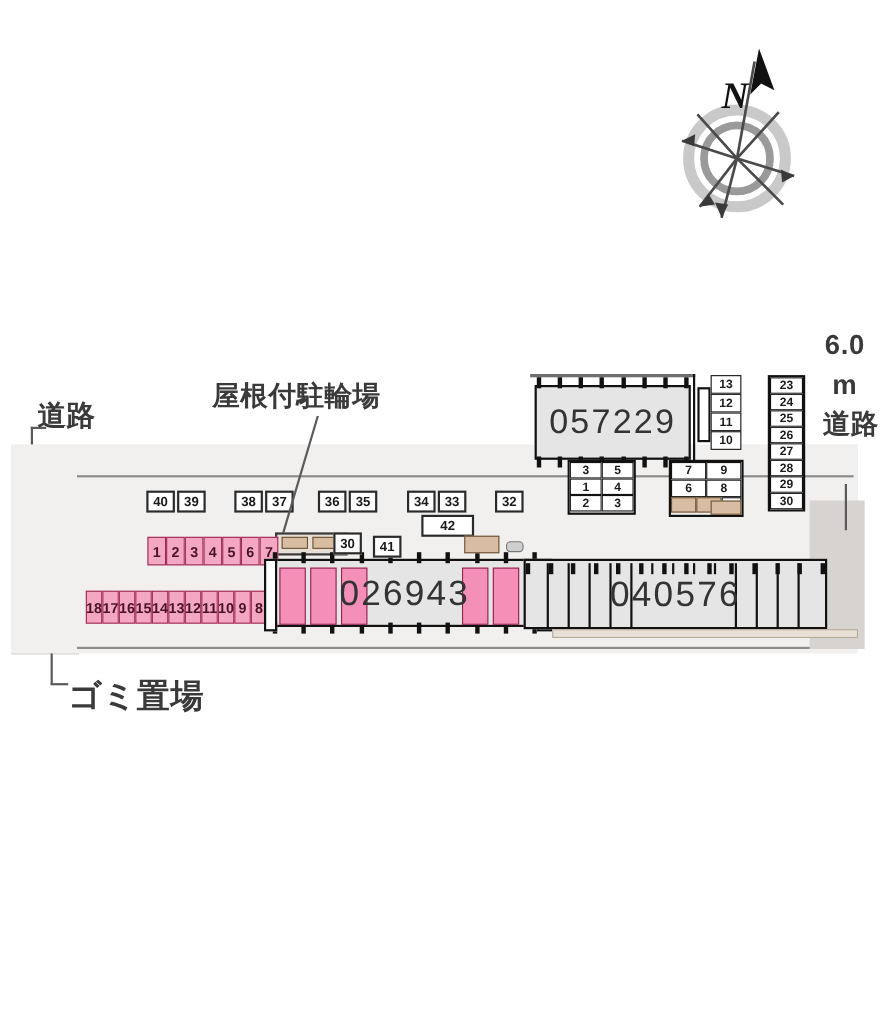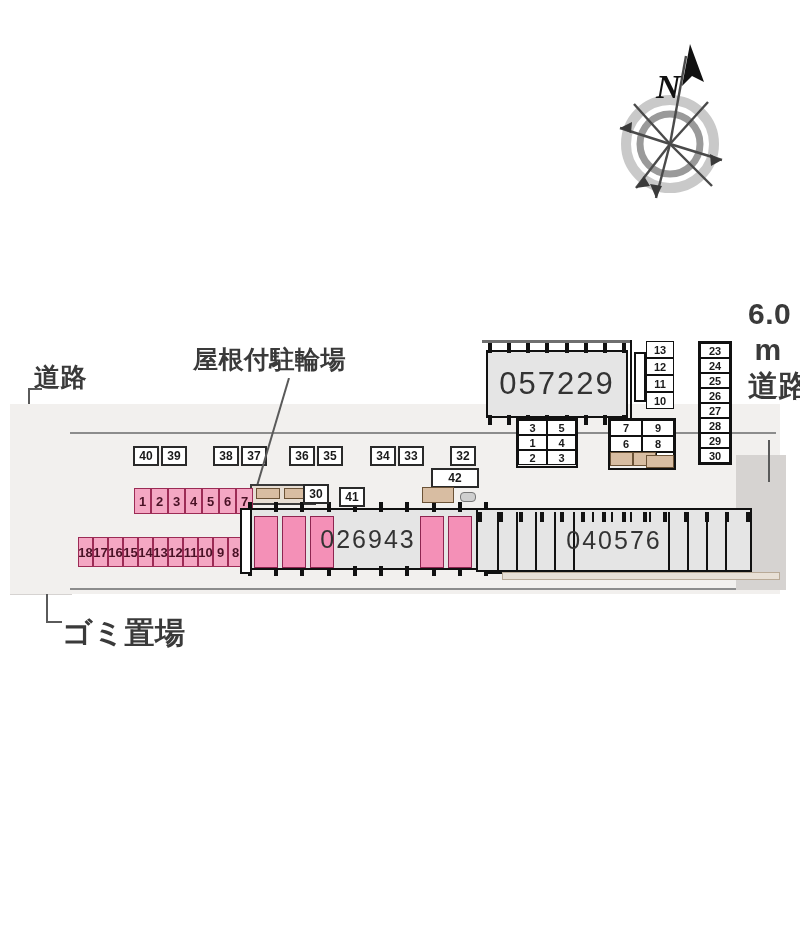--- a/index.html
+++ b/index.html
@@ -14,41 +14,41 @@
   
   .compass{left:612px;top:36px;width:120px;height:170px;}
   .compass svg{display:block;}
 
   
   .lbl{font-weight:700;color:#3a3a3a;white-space:nowrap;letter-spacing:.5px;}
   .lbl-road-left{left:34px;top:360px;font-size:26px;}
   .lbl-bike{left:193px;top:343px;font-size:25px;}
   .lbl-gomi{left:62px;top:613px;font-size:30px;}
   .lbl-suiro{left:36px;top:478px;font-size:26px;line-height:46px;width:34px;text-align:center;}
-  .lbl-road-right{left:748px;top:296px;font-size:30px;line-height:36px;width:40px;text-align:center;}
+  .lbl-road-right{left:748px;top:296px;font-size:25px;line-height:36px;width:40px;text-align:center;}
   .caption{left:0;top:744px;width:800px;text-align:center;font-size:29px;font-weight:700;color:#3c3c3c;}
 
   
   .leader{background:#5a5a5a;}
   .leader-v{width:2px;}
   .leader-h{height:2px;}
 
   
   .site-bg{left:10px;top:404px;width:770px;height:190px;background:#f2f0ee;}
   .grey-wedge{background:#d6d3d1;}
 
   
   .bld{background:#e5e5e5;border:2px solid #111;box-sizing:border-box;}
   .bld-num{
     position:absolute;left:0;top:0;width:100%;height:100%;
     display:flex;align-items:center;justify-content:center;
     font-size:31px;font-weight:400;color:#333;letter-spacing:2px;
     font-family:"Liberation Sans",sans-serif;
   }
-  .bld-num.small{font-size:25px;}
+  .bld-num.small{font-size:32px;}
 
   
   .teeth{position:absolute;left:0;width:100%;height:10px;display:flex;justify-content:space-between;}
   .teeth i{display:block;width:4px;height:10px;background:#111;}
 
   
   .cellrow{display:flex;}
   .cell{
     box-sizing:border-box;border:1.5px solid #111;
     display:flex;align-items:center;justify-content:center;
@@ -300,21 +300,21 @@
       <div class="abs pinkbar" style="left:172px;top:6px;width:22px;height:50px;"></div>
       <div class="abs pinkbar" style="left:200px;top:6px;width:22px;height:50px;"></div>
       <div class="bld-num small">026943</div>
     </div>
   </div>
   <div class="abs" style="left:240px;top:508px;width:8px;height:62px;border:2px solid #111;background:#fff;"></div>
   <div class="abs" style="left:488px;top:508px;width:10px;height:62px;border:2px solid #111;background:#fff;"></div>
 
   <div class="abs chip" style="position:absolute;left:303px;top:484px;width:24px;">30</div>
   <div class="abs chip" style="position:absolute;left:339px;top:487px;width:26px;">41</div>
-  <div class="abs chip" style="position:absolute;left:383px;top:468px;width:48px;margin-left:48px;">42</div>
+  <div class="abs chip" style="position:absolute;left:383px;top:468px;width:48px;">42</div>
   <div class="abs tanbar" style="left:422px;top:487px;width:30px;height:14px;"></div>
   <div class="abs greybar" style="left:460px;top:492px;width:14px;height:8px;border-radius:4px;"></div>
 
   <div class="abs" style="left:476px;top:508px;width:276px;height:64px;">
     <div class="bld abs" style="left:0;top:0;width:276px;height:64px;">
       <div class="abs" style="left:0;top:0;width:276px;height:64px;">
         <div class="abs vline" style="left:19px;top:2px;height:60px;"></div>
         <div class="abs vline" style="left:38px;top:2px;height:60px;"></div>
         <div class="abs vline" style="left:57px;top:2px;height:60px;"></div>
         <div class="abs vline" style="left:76px;top:2px;height:60px;"></div>

